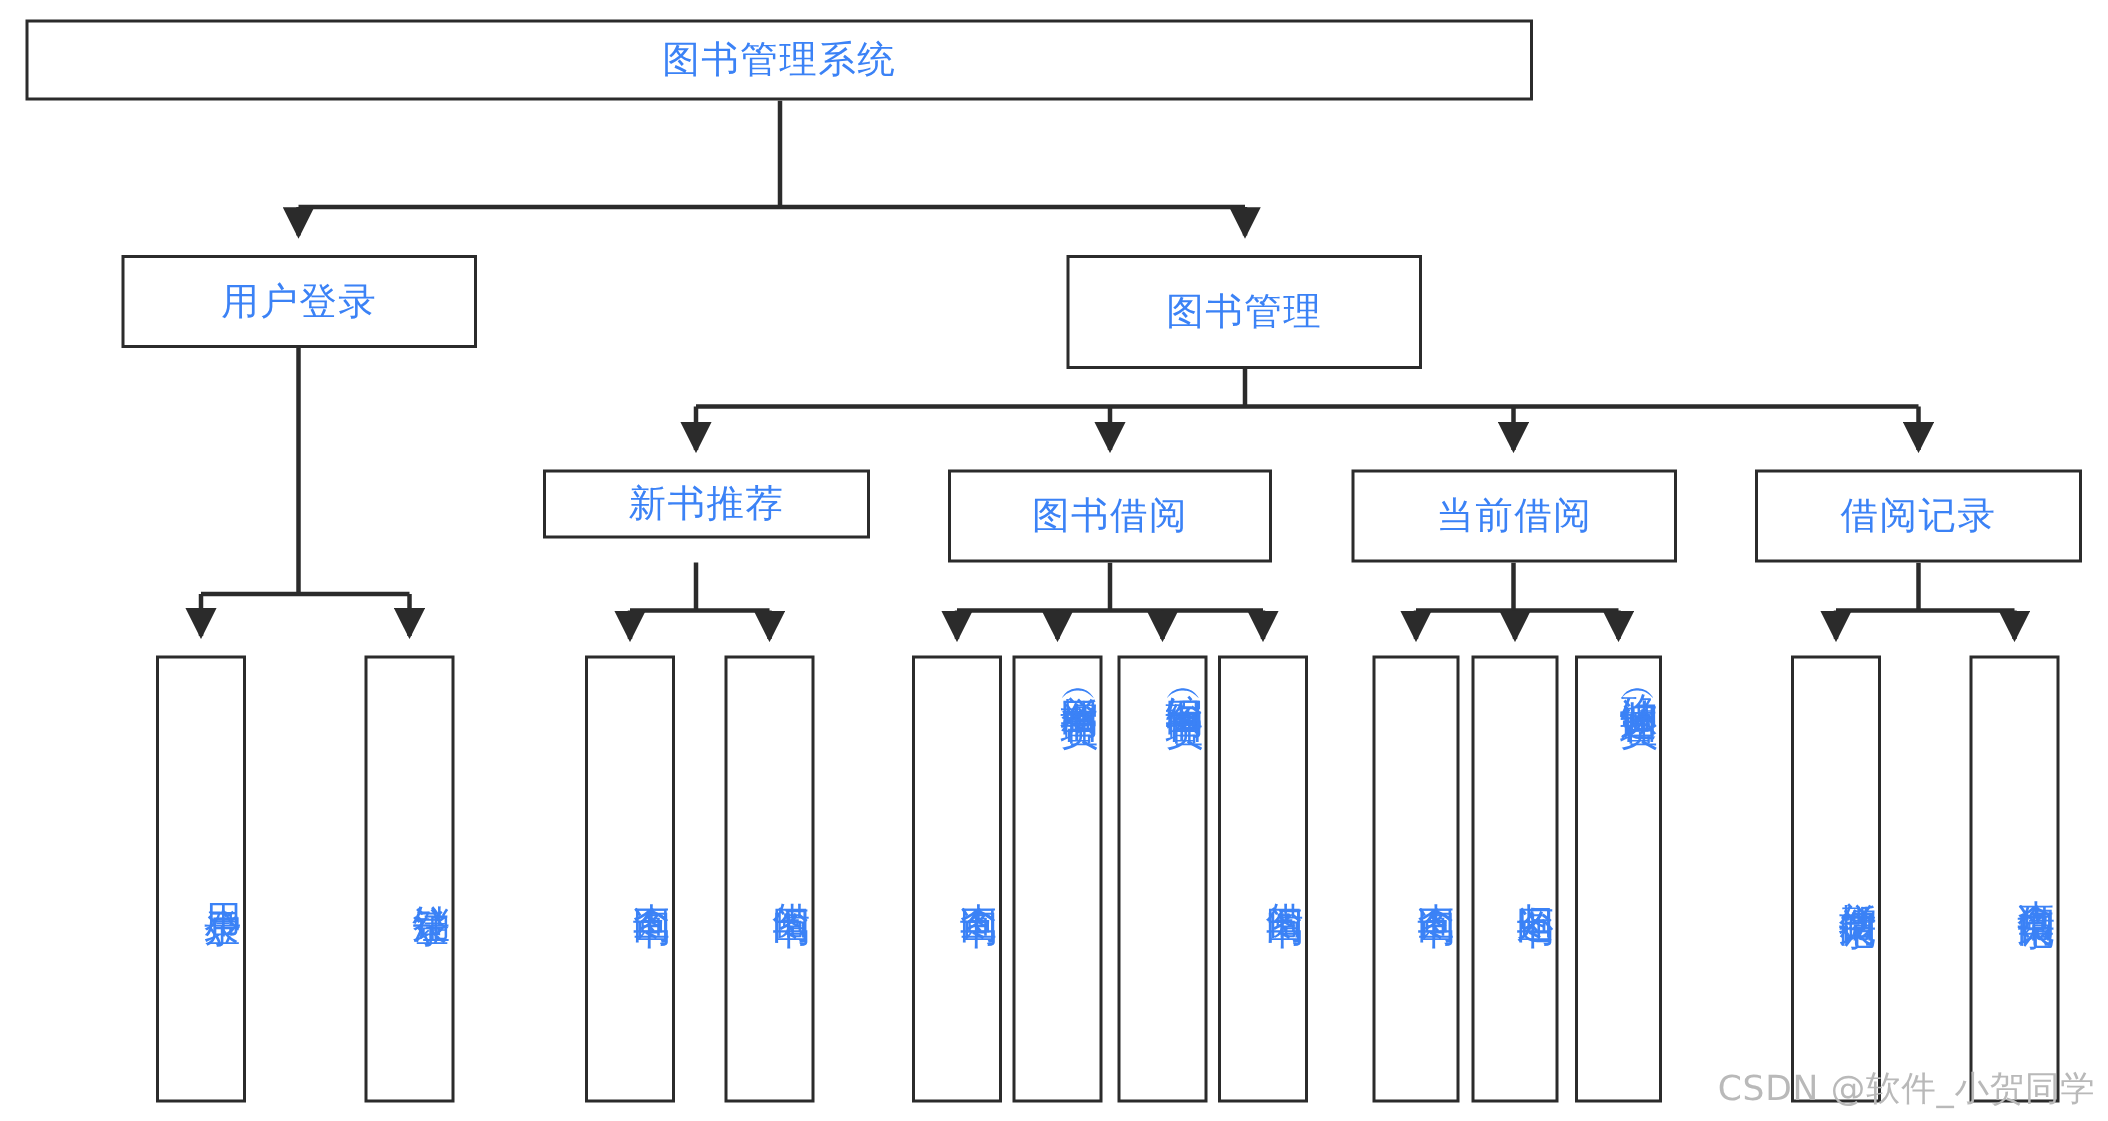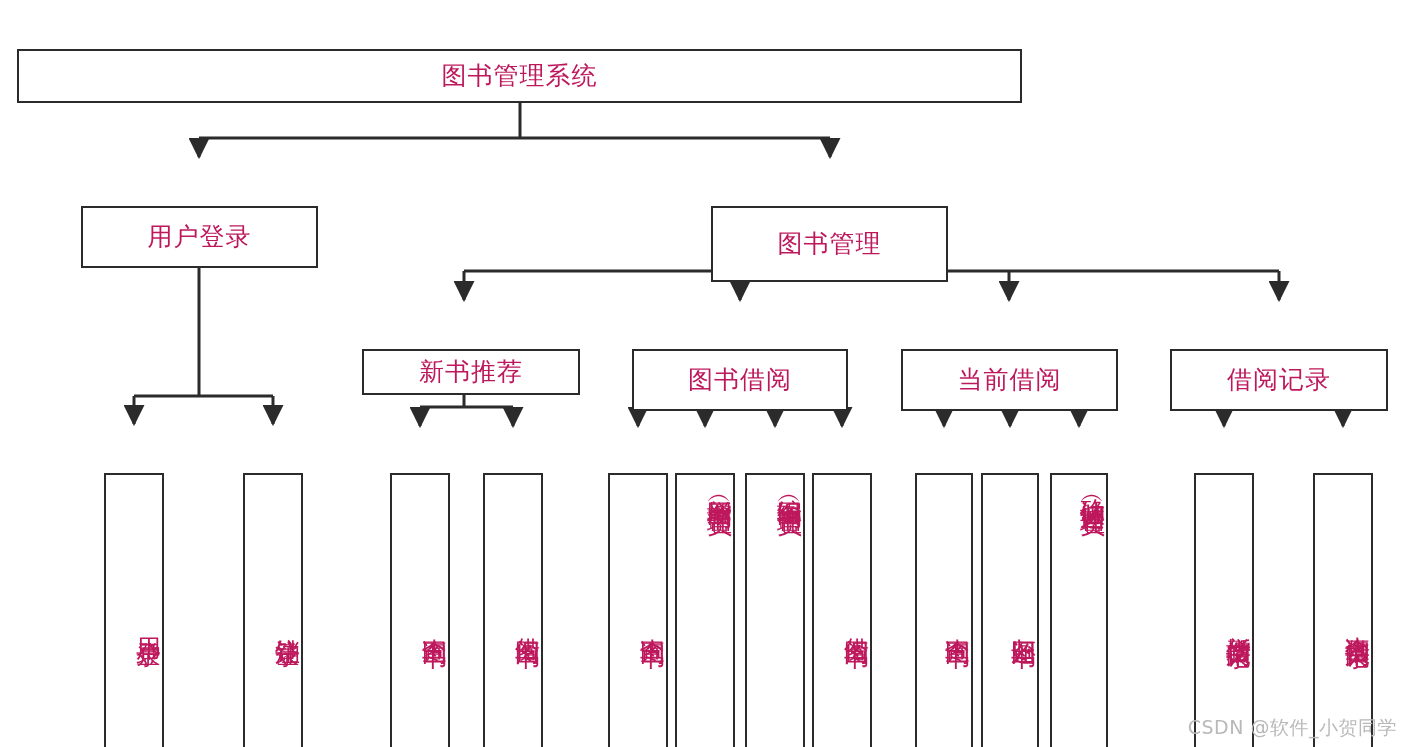--- a/index.html
+++ b/index.html
@@ -27,22 +27,21 @@
     pointer-events: none;
   }
   .node {
     position: absolute;
     box-sizing: border-box;
     background: #ffffff;
     border: 2.5px solid #2b2b2b;
     display: flex;
     align-items: center;
     justify-content: center;
-    color: #be185d;
-    margin-top: 36px;
+    color: #3b82f6;
   }
   .node.horiz {
     font-size: 25px;
     letter-spacing: 1px;
     line-height: 1.1;
   }
   .node.vert {
     writing-mode: vertical-rl;
     text-orientation: upright;
     font-size: 25px;
@@ -57,21 +56,21 @@
     justify-content: flex-start;
   }
   .node-label {
     display: block;
     white-space: pre;
   }
   .watermark {
     position: absolute;
     right: 8px;
     bottom: 6px;
-    font-size: 19px;
+    font-size: 23px;
     color: #b9b9b9;
     letter-spacing: 0.5px;
     white-space: nowrap;
     user-select: none;
   }
 </style>
 </head>
 <body>
 
 <div id="canvas">

